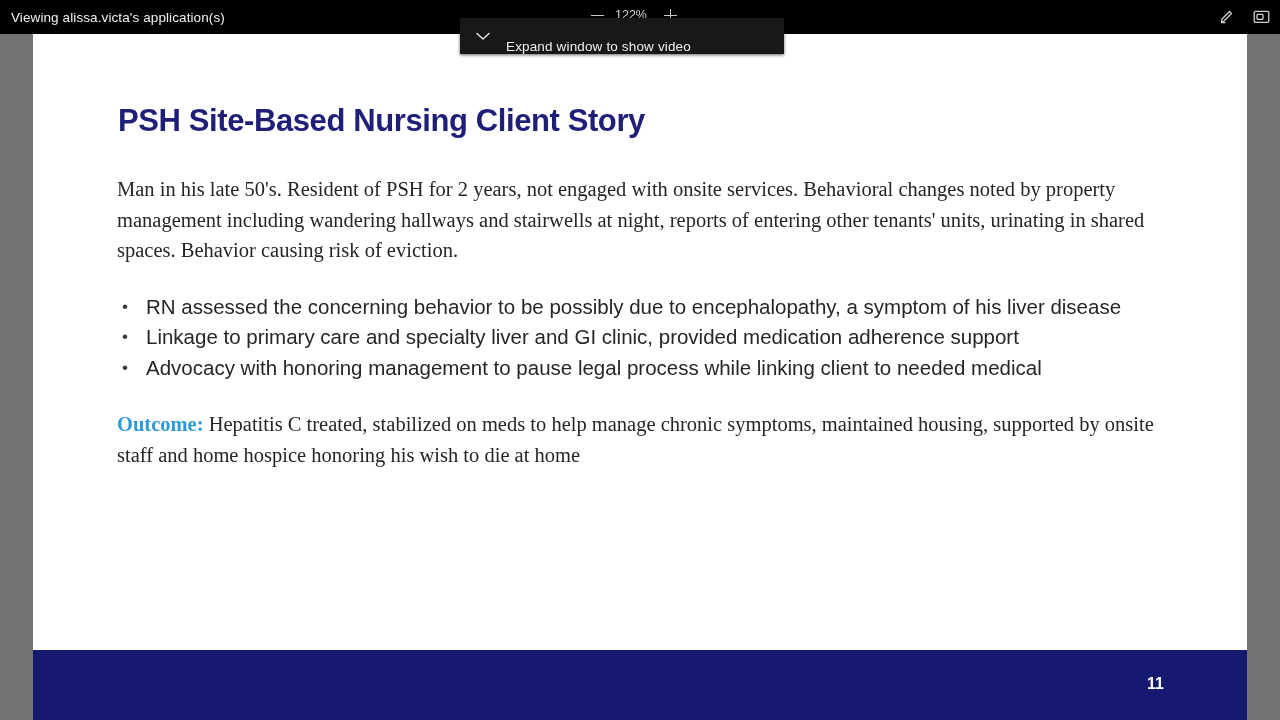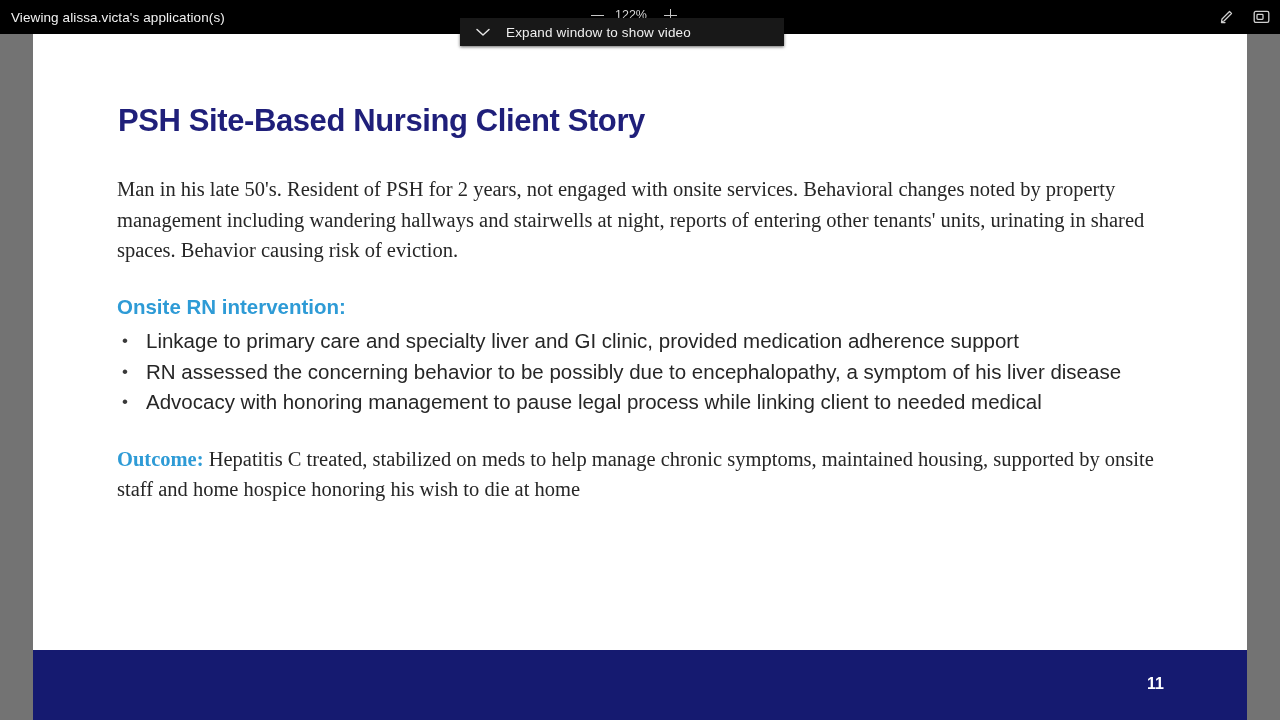--- a/index.html
+++ b/index.html
@@ -46,23 +46,23 @@
   .tr-icon {
     width:22px; height:20px; display:flex;
     align-items:center; justify-content:center;
     color:#d0d0d0;
   }
   .tr-icon svg { display:block; }
 
   
   .expand-banner {
     position:absolute; left:460px; top:18px;
-    width:324px; height:28px;
+    width:324px; height:36px;
     background:#181818;
-    display:flex; align-items:center;
+    display:flex; align-items:flex-end;
     z-index:40;
     box-shadow:0 1px 3px rgba(0,0,0,.6);
   }
   .expand-chev {
     width:46px; height:36px; display:flex;
     align-items:center; justify-content:center;
     color:#e4e4e4;
   }
   .expand-chev svg { display:block; }
   .expand-label {
@@ -175,28 +175,27 @@
 
     <div class="slide-body">
 
       <div class="slide-title">PSH Site-Based Nursing Client Story</div>
 
       <div class="content">
 
         <p class="para">Man in his late 50's.  Resident of PSH for 2 years, not engaged with onsite services.  Behavioral changes noted by property management including wandering hallways and stairwells at night, reports of entering other tenants' units, urinating in shared spaces.  Behavior causing risk of eviction.</p>
 
 
-        <p class="section-head">Onsite RN intervention:</p>
 
         <ul class="bullets">
           <li>
-            <span>Linkage to primary care and specialty liver and GI clinic, provided medication adherence support</span>
+            <span>RN assessed the concerning behavior to be possibly due to encephalopathy, a symptom of his liver disease</span>
           </li>
           <li>
-            <span>RN assessed the concerning behavior to be possibly due to encephalopathy, a symptom of his liver disease</span>
+            <span>Linkage to primary care and specialty liver and GI clinic, provided medication adherence support</span>
           </li>
           <li>
             <span>Advocacy with honoring management to pause legal process while linking client to needed medical</span>
           </li>
         </ul>
 
         <p class="para tight">
           <span class="lead-blue">Outcome:</span><span>  Hepatitis C treated, stabilized on meds to help manage chronic symptoms, maintained housing, supported by onsite staff and home hospice honoring his wish to die at home</span>
         </p>
 

